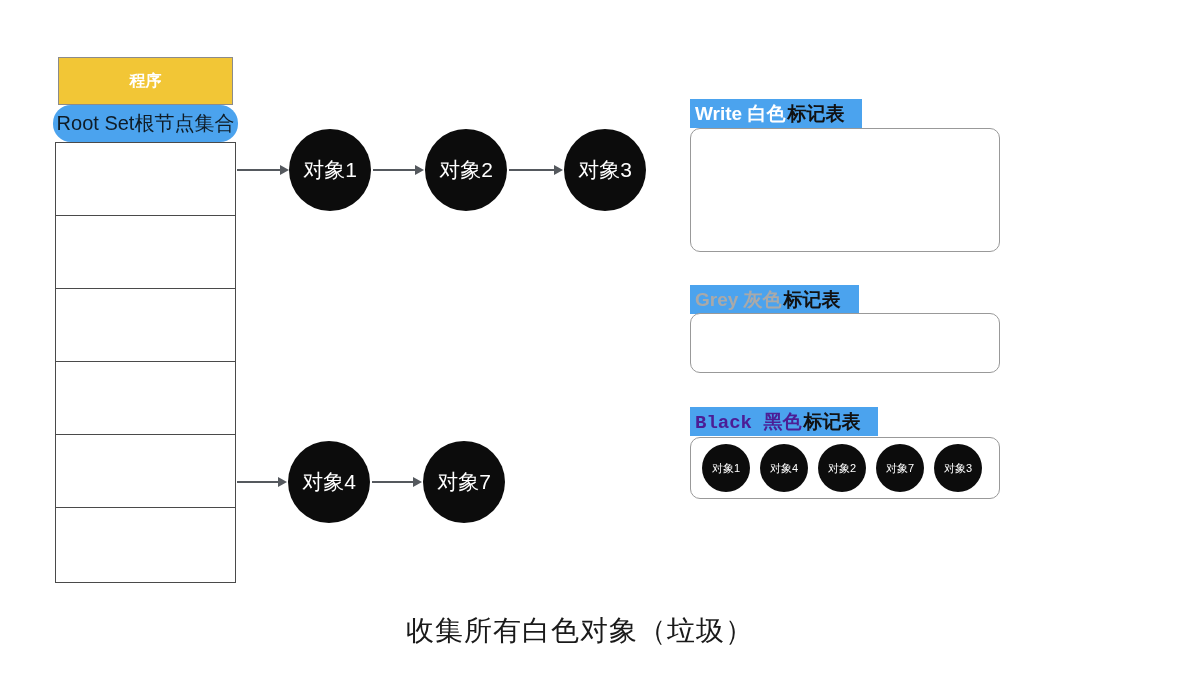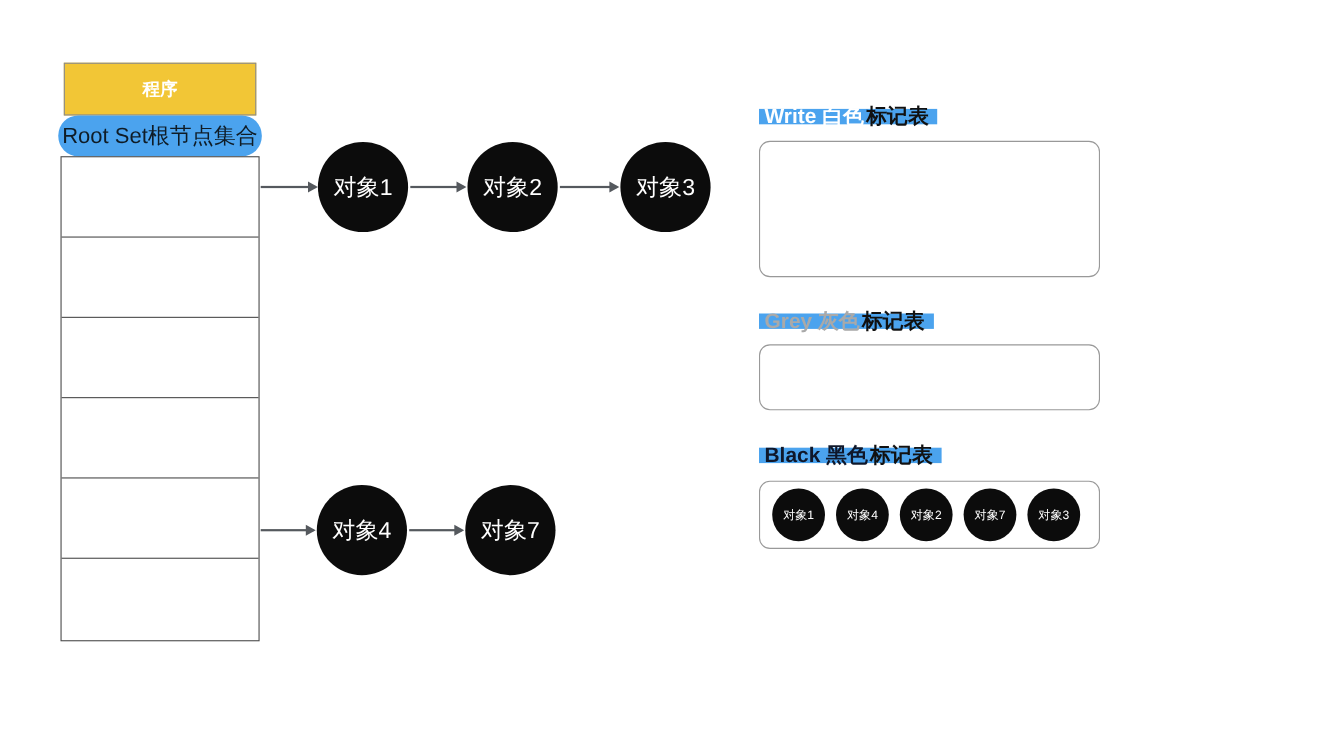--- a/index.html
+++ b/index.html
@@ -21,22 +21,22 @@
   
   .obj-circle{position:absolute;width:82px;height:82px;border-radius:50%;background:#0C0C0C;
     display:flex;align-items:center;justify-content:center;color:#ffffff;font-size:21px;}
 
   
   .arrow{position:absolute;height:0;border-top:2px solid #55595E;}
   .arrow:after{content:"";position:absolute;right:-2px;top:-6px;width:0;height:0;
     border-left:9px solid #55595E;border-top:5px solid transparent;border-bottom:5px solid transparent;}
 
   
-  .mark-label{position:absolute;left:690px;height:14px;background:#4BA3EE;
-    display:flex;align-items:center;padding:0 8px 0 5px;font-size:19px;white-space:nowrap;box-sizing:border-box;}
+  .mark-label{position:absolute;left:690px;height:29px;background:#4BA3EE;
+    display:flex;align-items:center;padding:0 18px 0 5px;font-size:19px;white-space:nowrap;box-sizing:border-box;}
   .mark-label .en{font-weight:bold;margin-right:2px;}
   .mark-label .cn{color:#111111;font-weight:bold;}
   .mark-box{position:absolute;left:690px;width:310px;border:1.5px solid #999999;border-radius:10px;
     background:#ffffff;box-sizing:border-box;}
   .black-items{display:flex;align-items:center;height:100%;padding-left:11px;gap:10px;}
   .small-circle{width:48px;height:48px;border-radius:50%;background:#0C0C0C;flex:0 0 auto;
     display:flex;align-items:center;justify-content:center;color:#ffffff;font-size:11px;}
 
   
   .caption{position:absolute;left:360px;top:612px;width:440px;text-align:center;
@@ -90,21 +90,21 @@
   </div>
   <div class="mark-box" style="top:128px;height:124px;"></div>
 
   <div class="mark-label" style="top:285px;">
     <span class="en" style="color:#A9A9A9;">Grey 灰色</span>
       <span class="cn">标记表</span>
   </div>
   <div class="mark-box" style="top:313px;height:60px;"></div>
 
   <div class="mark-label" style="top:407px;">
-    <span class="en" style="color:#0f172a;">Black 黑色</span>
+    <span class="en" style="color:#4c1d95;font-family:Liberation Mono, monospace;">Black 黑色</span>
       <span class="cn">标记表</span>
   </div>
   <div class="mark-box" style="top:437px;height:62px;">
     <div class="black-items">
       <div class="small-circle">
           <span>对象1</span>
         </div>
       <div class="small-circle">
           <span>对象4</span>
         </div>
@@ -113,14 +113,15 @@
         </div>
       <div class="small-circle">
           <span>对象7</span>
         </div>
       <div class="small-circle">
           <span>对象3</span>
         </div>
     </div>
   </div>
 
+  <div class="caption">收集所有白色对象（垃圾）</div>
 
 </div>
 
 </body></html>

